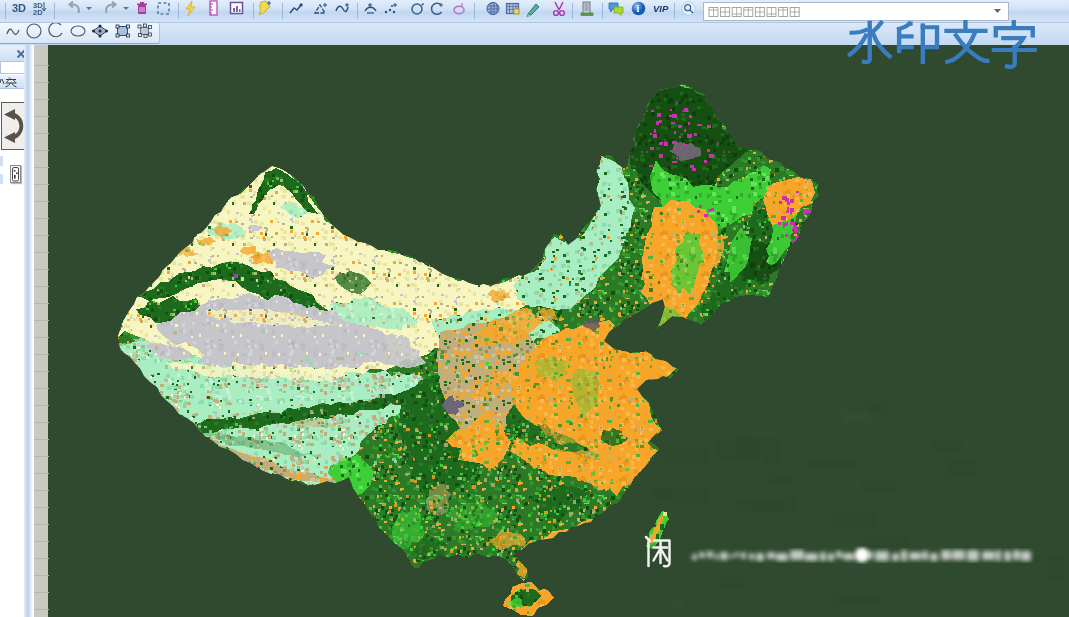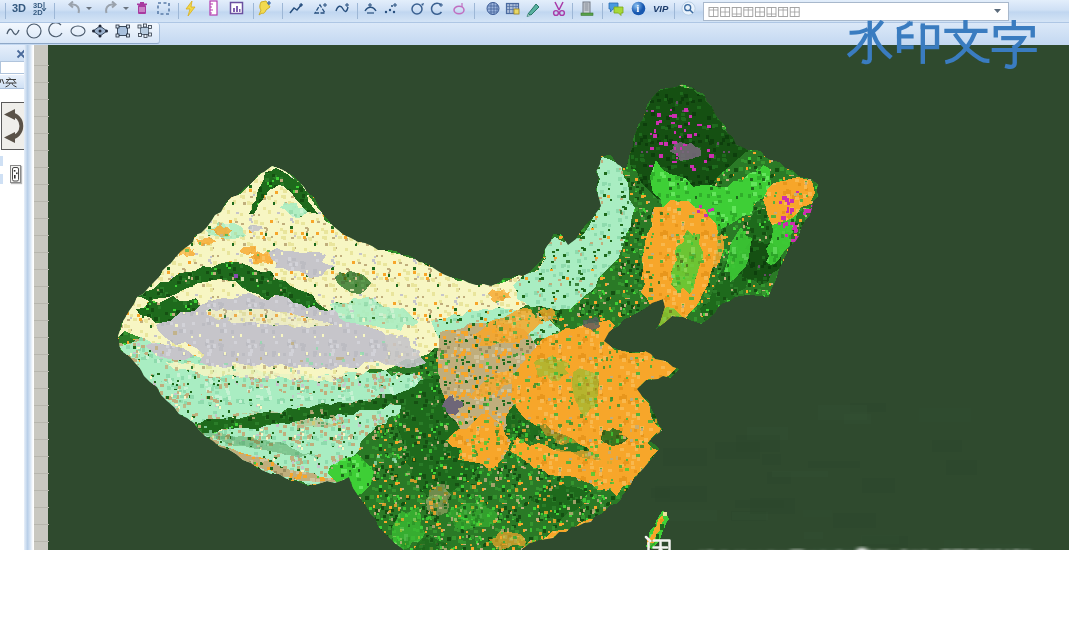--- a/index.html
+++ b/index.html
@@ -1,16 +1,16 @@
 <!DOCTYPE html>
 <html><head><meta charset="utf-8">
 <style>
 *{margin:0;padding:0;box-sizing:border-box}
 body{font-family:"Liberation Sans",sans-serif;width:1069px;height:617px;overflow:hidden}
-#app{position:relative;width:1069px;height:550px;overflow:hidden;background:#0369a1}
+#app{position:relative;width:1069px;height:617px;overflow:hidden;background:#0369a1}
 #mapwrap{position:absolute;left:0;top:0}
 #tb1{position:absolute;left:0;top:0;width:1069px;height:23px;background:linear-gradient(#e3eefb,#cfe0f5 45%,#c0d6f0 55%,#d4e4f6);border-bottom:1px solid #aec6e4}
 #tb2{position:absolute;left:0;top:23px;width:1069px;height:22px;background:linear-gradient(#dbe8f8,#c3d8f1)}
 #tb2panel{position:absolute;left:0;top:0;width:160px;height:21px;background:linear-gradient(#f3f8fe,#d8e6f7);border-right:1px solid #a8c0dc;border-bottom:1px solid #8ea8c8;border-radius:0 3px 3px 0}
 .sep{position:absolute;top:3px;width:1px;height:16px;background:#9db7d6}
 .ic{position:absolute;top:2px}
 #sidebar{position:absolute;left:0;top:45px;width:29px;height:572px;background:#fff}
 #sbedge{position:absolute;left:24px;top:45px;width:9px;height:572px;background:linear-gradient(90deg,#e8f0fa,#b9cfe8 40%,#dce8f6 75%,#fff)}
 #gstrip{position:absolute;left:33px;top:45px;width:15px;height:572px;background:#c9c8c1;border-left:1px solid #fff}
 #watermark{position:absolute;left:847px;top:20px}

